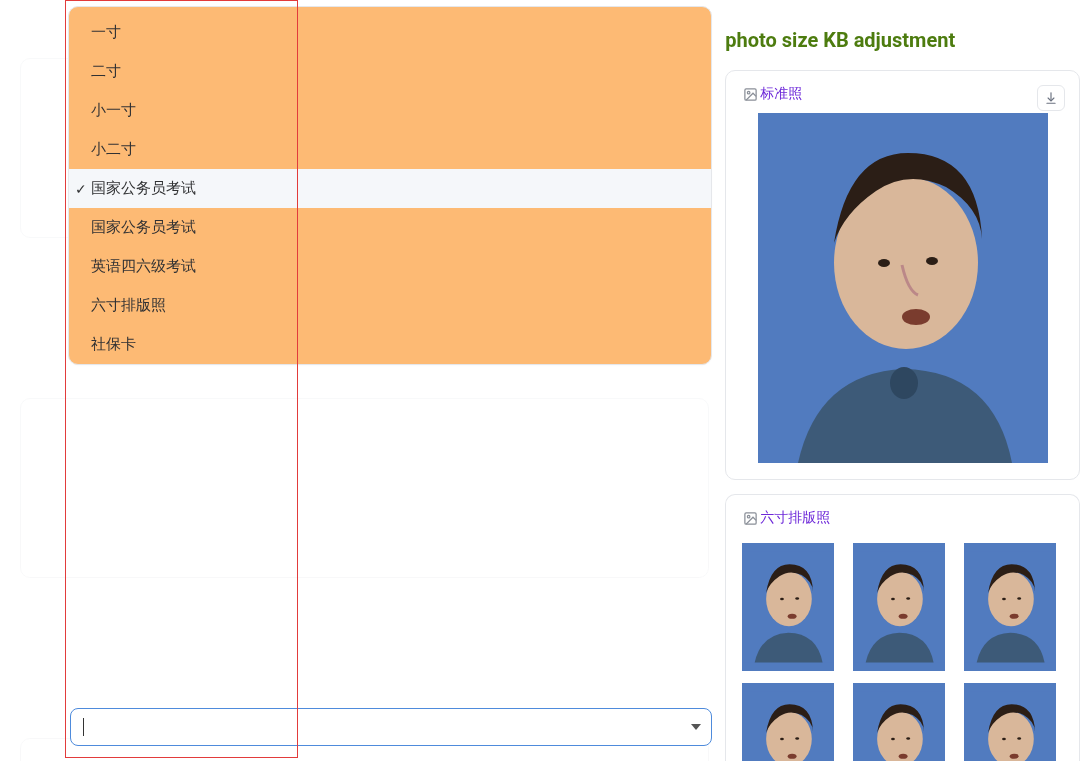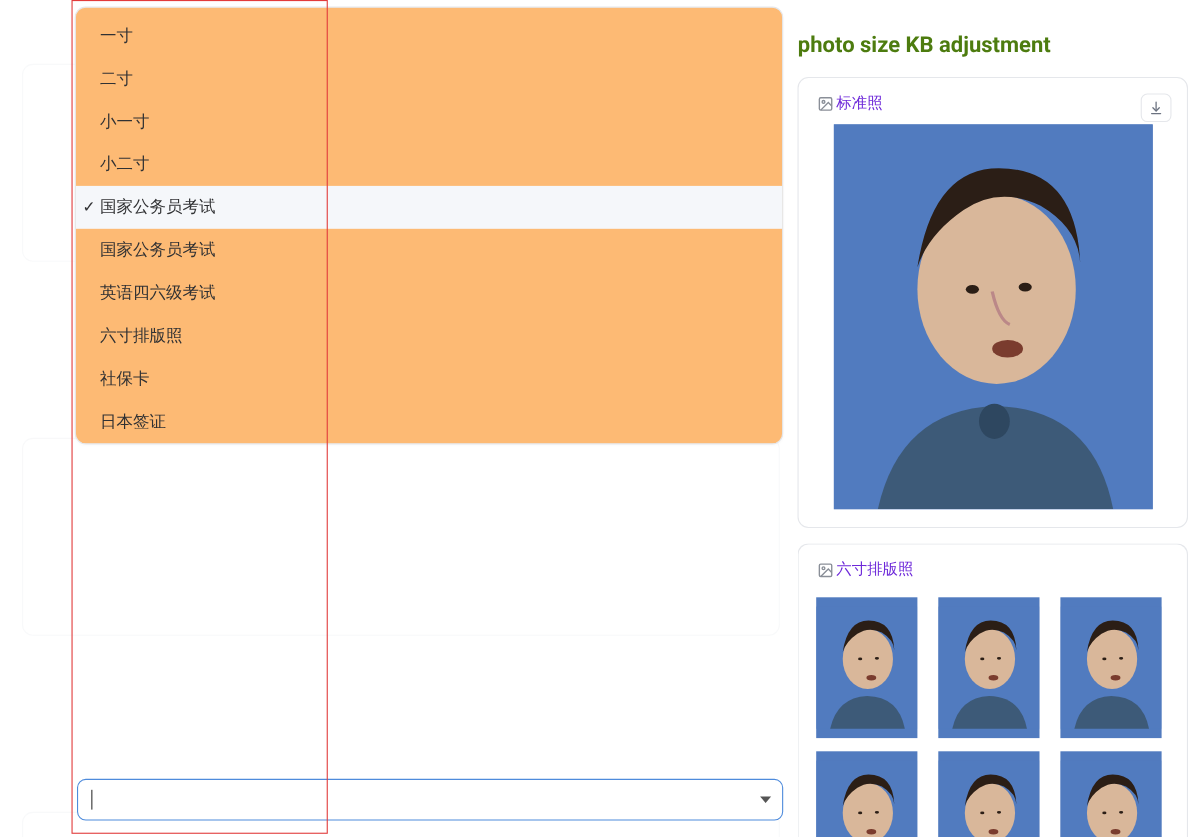--- a/index.html
+++ b/index.html
@@ -243,23 +243,20 @@
           <span>国家公务员考试</span>
         </div>
         <div class="dropdown-item">
           <span>英语四六级考试</span>
         </div>
         <div class="dropdown-item">
           <span>六寸排版照</span>
         </div>
         <div class="dropdown-item">
           <span>社保卡</span>
-        </div>
-        <div class="dropdown-item">
-          <span>日本签证</span>
         </div>
       </div>
 
     <div class="combo">
       <span class="cursor-line"></span>
       <span></span>
       <span class="caret"></span>
     </div>
 
     <div class="annotation-rect"></div>

